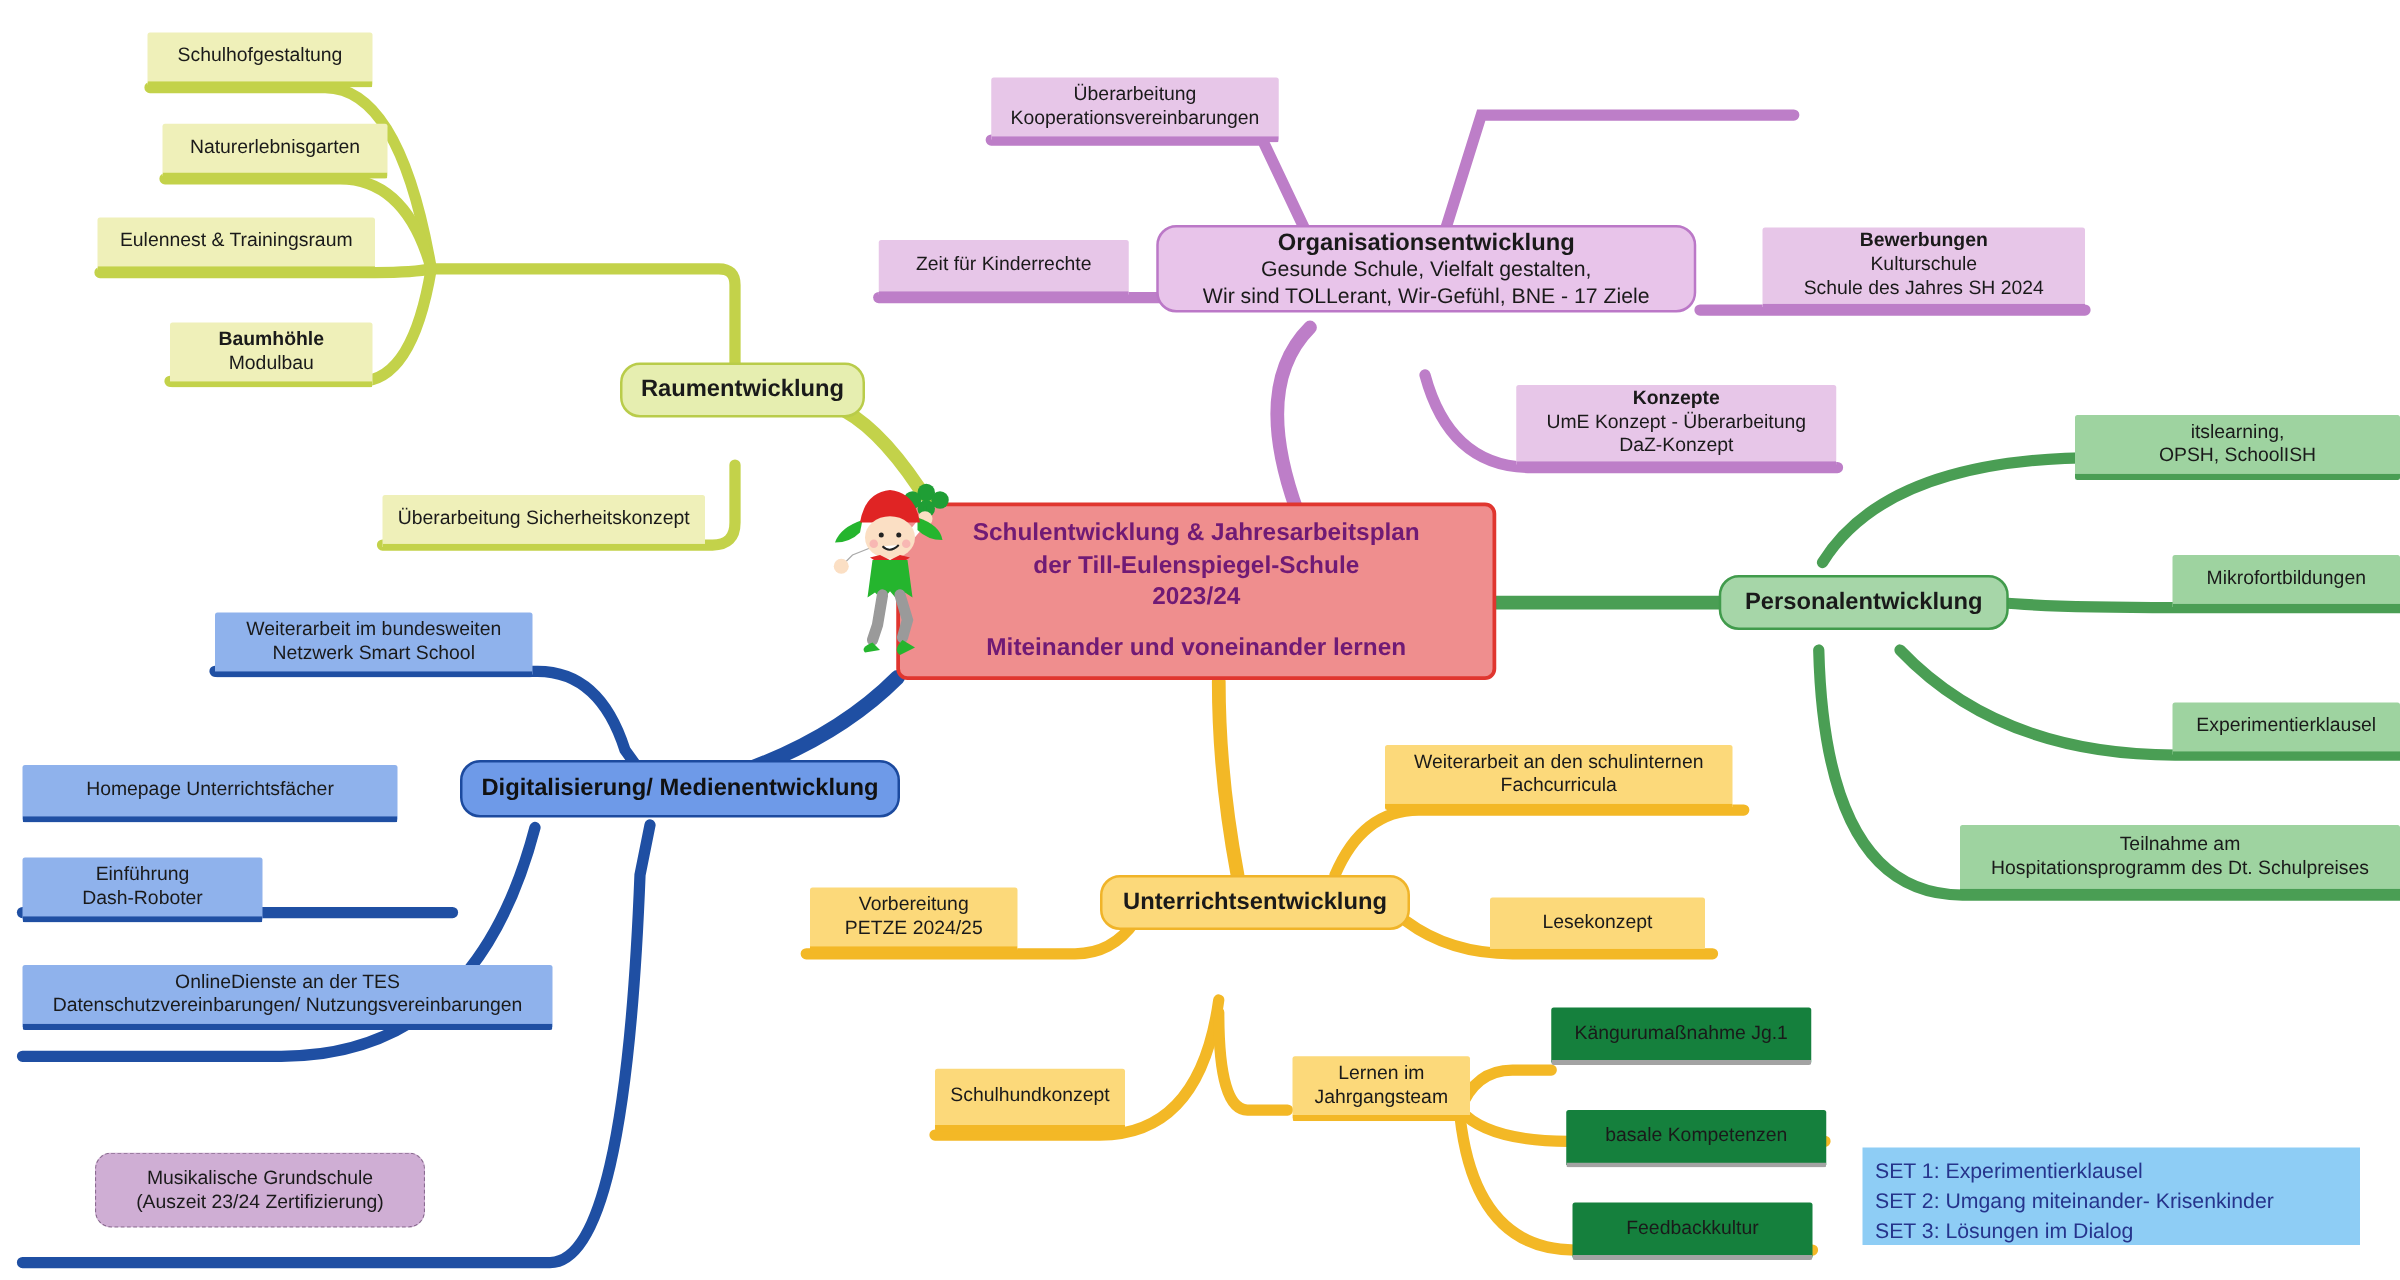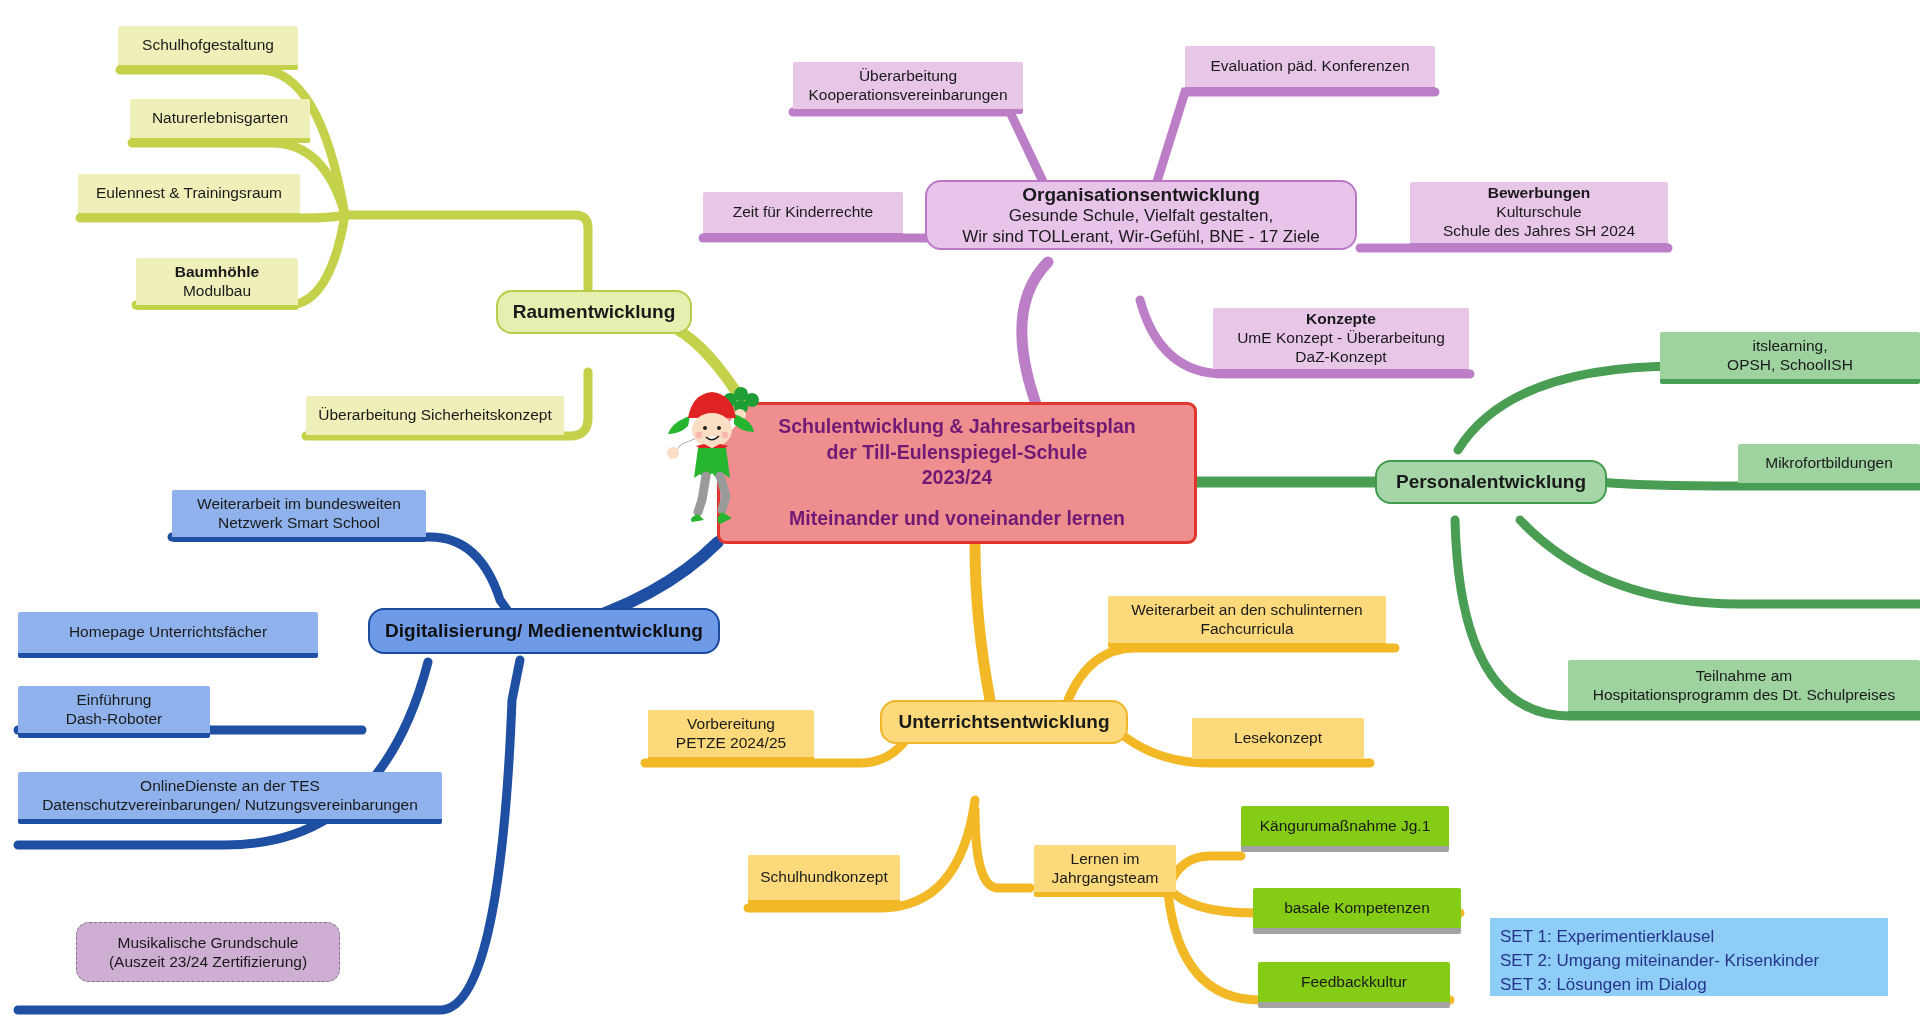--- a/index.html
+++ b/index.html
@@ -18,21 +18,21 @@
   .c-green-l{background:#eff0b9;border-bottom:5px solid #c3d24a;}
   .b-green-l{background:#e6eeb0;border-color:#b9cc4a;}
   
   .c-purple{background:#e7c6e8;border-bottom:5px solid #bd7ec8;}
   .b-purple{background:#e8c4ea;border-color:#bb78c7;}
   
   .c-green{background:#9ed3a0;border-bottom:5px solid #4a9e54;}
   .b-green{background:#a6d6a8;border-color:#419b4c;}
   
   .c-yellow{background:#fcd97a;border-bottom:5px solid #f3b826;}
-  .c-yellow2{background:#84cc16;border-bottom:6px solid #a3a3a3;}
+  .c-yellow2{background:#15803d;border-bottom:4px solid #a3a3a3;}
   .b-yellow{background:#fcd97a;border-color:#f0b429;}
   
   .c-blue{background:#8fb2ec;border-bottom:5px solid #1f4fa3;}
   .b-blue{background:#6e9ae8;border-color:#1c4a9e;font-weight:bold;color:#111;}
 
   .center-node{position:absolute;box-sizing:border-box;background:#ef8e8e;border:3px solid #e0362f;
     border-radius:9px;display:flex;align-items:center;justify-content:center;text-align:center;
     font-weight:bold;font-size:19.5px;color:#701a75;line-height:1.3;}
 
   .legend{position:absolute;box-sizing:border-box;background:#8ecdf5;color:#26348c;font-size:17px;
@@ -221,23 +221,20 @@
       <div style="font-weight:normal;font-size:17px;white-space:pre-line;">Gesunde Schule, Vielfalt gestalten,
 Wir sind TOLLerant, Wir-Gefühl, BNE - 17 Ziele</div>
     </div>
   </div>
 
   <div class="node leaf c-purple" style="left:793px;top:62px;width:230px;height:52px;">
     <span style="white-space:pre-line">Überarbeitung
 Kooperationsvereinbarungen</span>
   </div>
 
-  <div class="node leaf c-purple" style="left:1185px;top:46px;width:250px;height:46px;">
-    <span>Evaluation päd. Konferenzen</span>
-  </div>
 
   <div class="node leaf c-purple" style="left:703px;top:192px;width:200px;height:46px;">
     <span>Zeit für Kinderrechte</span>
   </div>
 
   <div class="node leaf c-purple" style="left:1410px;top:182px;width:258px;height:66px;">
     <div>
       <div class="bold-line">Bewerbungen</div>
       <div style="white-space:pre-line">Kulturschule
 Schule des Jahres SH 2024</div>
@@ -258,20 +255,23 @@
 
   <div class="node leaf c-green" style="left:1660px;top:332px;width:260px;height:52px;">
     <span style="white-space:pre-line">itslearning,
 OPSH, SchoolISH</span>
   </div>
 
   <div class="node leaf c-green" style="left:1738px;top:444px;width:182px;height:44px;">
     <span>Mikrofortbildungen</span>
   </div>
 
+  <div class="node leaf c-green" style="left:1738px;top:562px;width:182px;height:44px;">
+    <span>Experimentierklausel</span>
+  </div>
 
   <div class="node leaf c-green" style="left:1568px;top:660px;width:352px;height:56px;">
     <span style="white-space:pre-line">Teilnahme am
 Hospitationsprogramm des Dt. Schulpreises</span>
   </div>
 
   <div class="node branch b-yellow" style="left:880px;top:700px;width:248px;height:44px;">
     <span>Unterrichtsentwicklung</span>
   </div>
 

